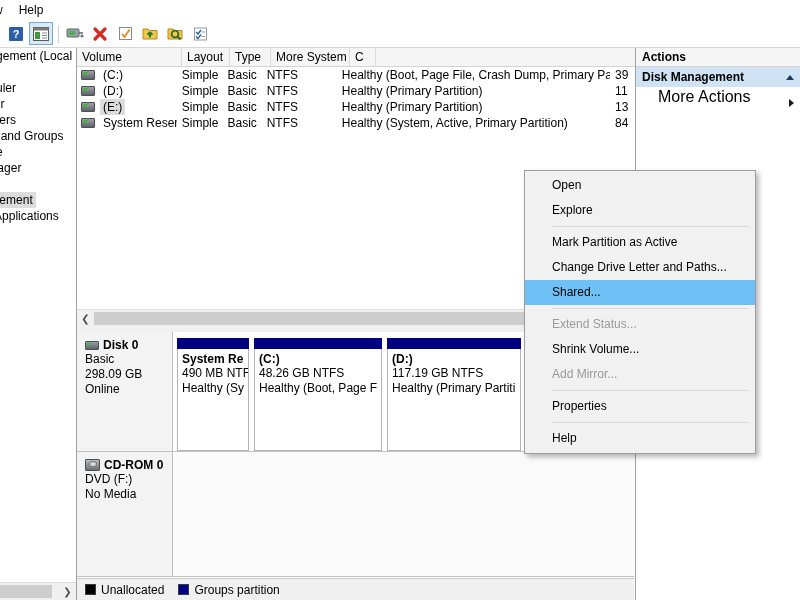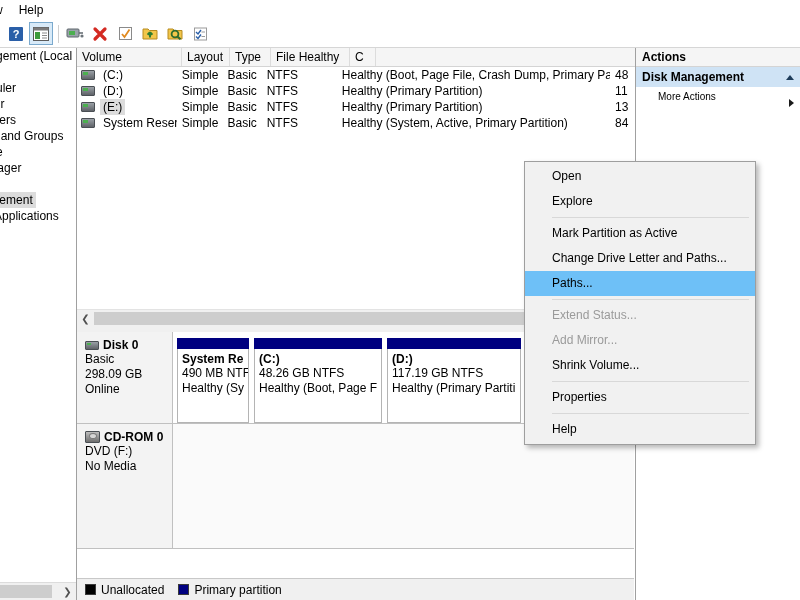--- a/index.html
+++ b/index.html
@@ -173,30 +173,30 @@
     padding-left:6px; background:#f5f5f5; border-bottom:1px solid #d4d4d4;
     box-sizing:border-box;
   }
   .act-group {
     height:20px; line-height:20px; font-size:12px; font-weight:bold;
     padding-left:6px; background:#cfe3f5;
     display:flex; align-items:center; justify-content:space-between;
     padding-right:6px; box-sizing:border-box;
   }
   .act-item {
-    height:20px; line-height:20px; font-size:10px;
+    height:20px; line-height:20px; font-size:16px;
     padding-left:22px; display:flex; align-items:flex-end; justify-content:space-between;
     padding-right:6px; box-sizing:border-box;
   }
   .chev-up { width:0;height:0;border-left:4px solid transparent;border-right:4px solid transparent;border-bottom:5px solid #1d3c5a; }
   .chev-right { width:0;height:0;border-top:4px solid transparent;border-bottom:4px solid transparent;border-left:5px solid #1a1a1a; }
 
   
   .ctxmenu {
-    position:absolute; left:524px; top:161px; width:232px;
+    position:absolute; left:524px; top:170px; width:232px;
     background:#f1f1f1; border:1px solid #9e9e9e;
     box-shadow:3px 3px 5px rgba(0,0,0,0.28);
     padding:2px 0; box-sizing:border-box; z-index:50;
   }
   .ctxmenu .gutter { position:absolute; left:1px; top:1px; bottom:1px; width:26px; background:#f1f1f1; }
   .cmi {
     position:relative; height:25px; line-height:25px; font-size:12px;
     padding-left:27px; white-space:nowrap; color:#000; box-sizing:border-box;
   }
   .cmi.hl { background:#6ec0f7; color:#000; }
@@ -294,35 +294,35 @@
       <div class="arrow">❯</div>
     </div>
   </div>
 
   <div class="center">
 
     <div class="vol-header">
       <div class="vh" style="width:105px">Volume</div>
       <div class="vh" style="width:48px">Layout</div>
       <div class="vh" style="width:41px">Type</div>
-      <div class="vh" style="width:79px">File Healthy</div>
+      <div class="vh" style="width:79px">More System</div>
       <div class="vh" style="width:26px">C</div>
     </div>
 
     <div class="vol-rows">
       <div class="vol-row">
         <div class="vol-cell name" style="width:105px">
           <span class="drive-icon"></span>
           <span class="vol-name-text">(C:)</span>
         </div>
         <div class="vol-cell" style="width:48px">Simple</div>
         <div class="vol-cell" style="width:41px">Basic</div>
         <div class="vol-cell" style="width:79px">NTFS</div>
         <div class="vol-cell" style="width:288px">Healthy (Boot, Page File, Crash Dump, Primary Partition)</div>
-        <div class="vol-cell" style="width:26px">48</div>
+        <div class="vol-cell" style="width:26px">39</div>
       </div>
       <div class="vol-row">
         <div class="vol-cell name" style="width:105px">
           <span class="drive-icon"></span>
           <span class="vol-name-text">(D:)</span>
         </div>
         <div class="vol-cell" style="width:48px">Simple</div>
         <div class="vol-cell" style="width:41px">Basic</div>
         <div class="vol-cell" style="width:79px">NTFS</div>
         <div class="vol-cell" style="width:288px">Healthy (Primary Partition)</div>
@@ -354,21 +354,21 @@
 
     <div class="vol-hscroll">
       <div class="thumb"></div>
       <div class="arrow">❮</div>
     </div>
 
     <div class="pane-split"></div>
 
     <div class="graph">
 
-      <div class="disk-row" style="height:92px">
+      <div class="disk-row" style="height:120px">
         <div class="disk-info">
           <div class="disk-title">
             <span class="dicon"></span>
             <span>Disk 0</span>
           </div>
           <div class="disk-meta">Basic</div>
           <div class="disk-meta">298.09 GB</div>
           <div class="disk-meta">Online</div>
         </div>
         <div class="parts">
@@ -421,21 +421,21 @@
       </div>
     </div>
 
     <div class="legend">
       <div class="item">
         <span class="sw" style="background:#000000"></span>
         <span>Unallocated</span>
       </div>
       <div class="item">
         <span class="sw" style="background:#000080"></span>
-        <span>Primary partition</span>
+        <span>Groups partition</span>
       </div>
     </div>
   </div>
 
   <div class="actions">
     <div class="actions-hdr">Actions</div>
     <div class="act-group">
       <span>Disk Management</span>
       <span class="chev-up"></span>
     </div>
@@ -445,24 +445,24 @@
     </div>
   </div>
 
   <div class="ctxmenu">
     <div class="gutter"></div>
     <div class="cmi">Open</div>
     <div class="cmi">Explore</div>
     <div class="cmsep"></div>
     <div class="cmi">Mark Partition as Active</div>
     <div class="cmi">Change Drive Letter and Paths...</div>
-    <div class="cmi hl">Paths...</div>
+    <div class="cmi hl">Shared...</div>
     <div class="cmsep"></div>
     <div class="cmi disabled">Extend Status...</div>
+    <div class="cmi">Shrink Volume...</div>
     <div class="cmi disabled">Add Mirror...</div>
-    <div class="cmi">Shrink Volume...</div>
     <div class="cmsep"></div>
     <div class="cmi">Properties</div>
     <div class="cmsep"></div>
     <div class="cmi">Help</div>
   </div>
 
 </div>
 
 </body></html>

